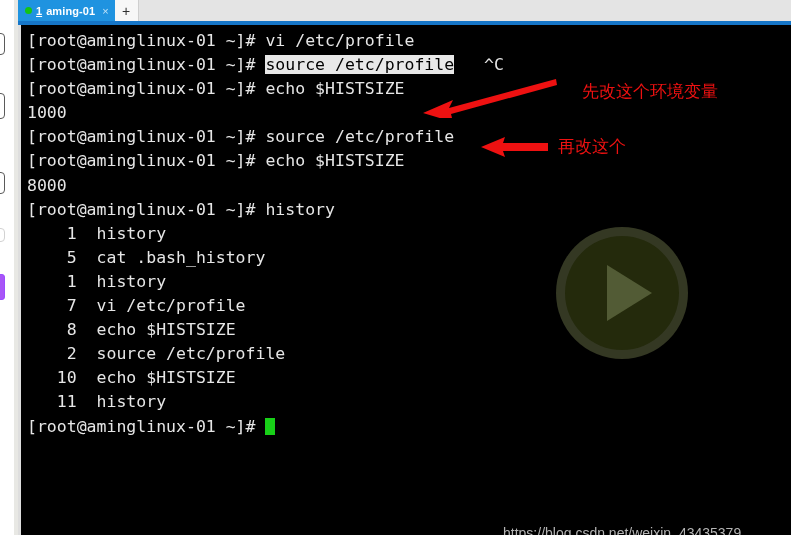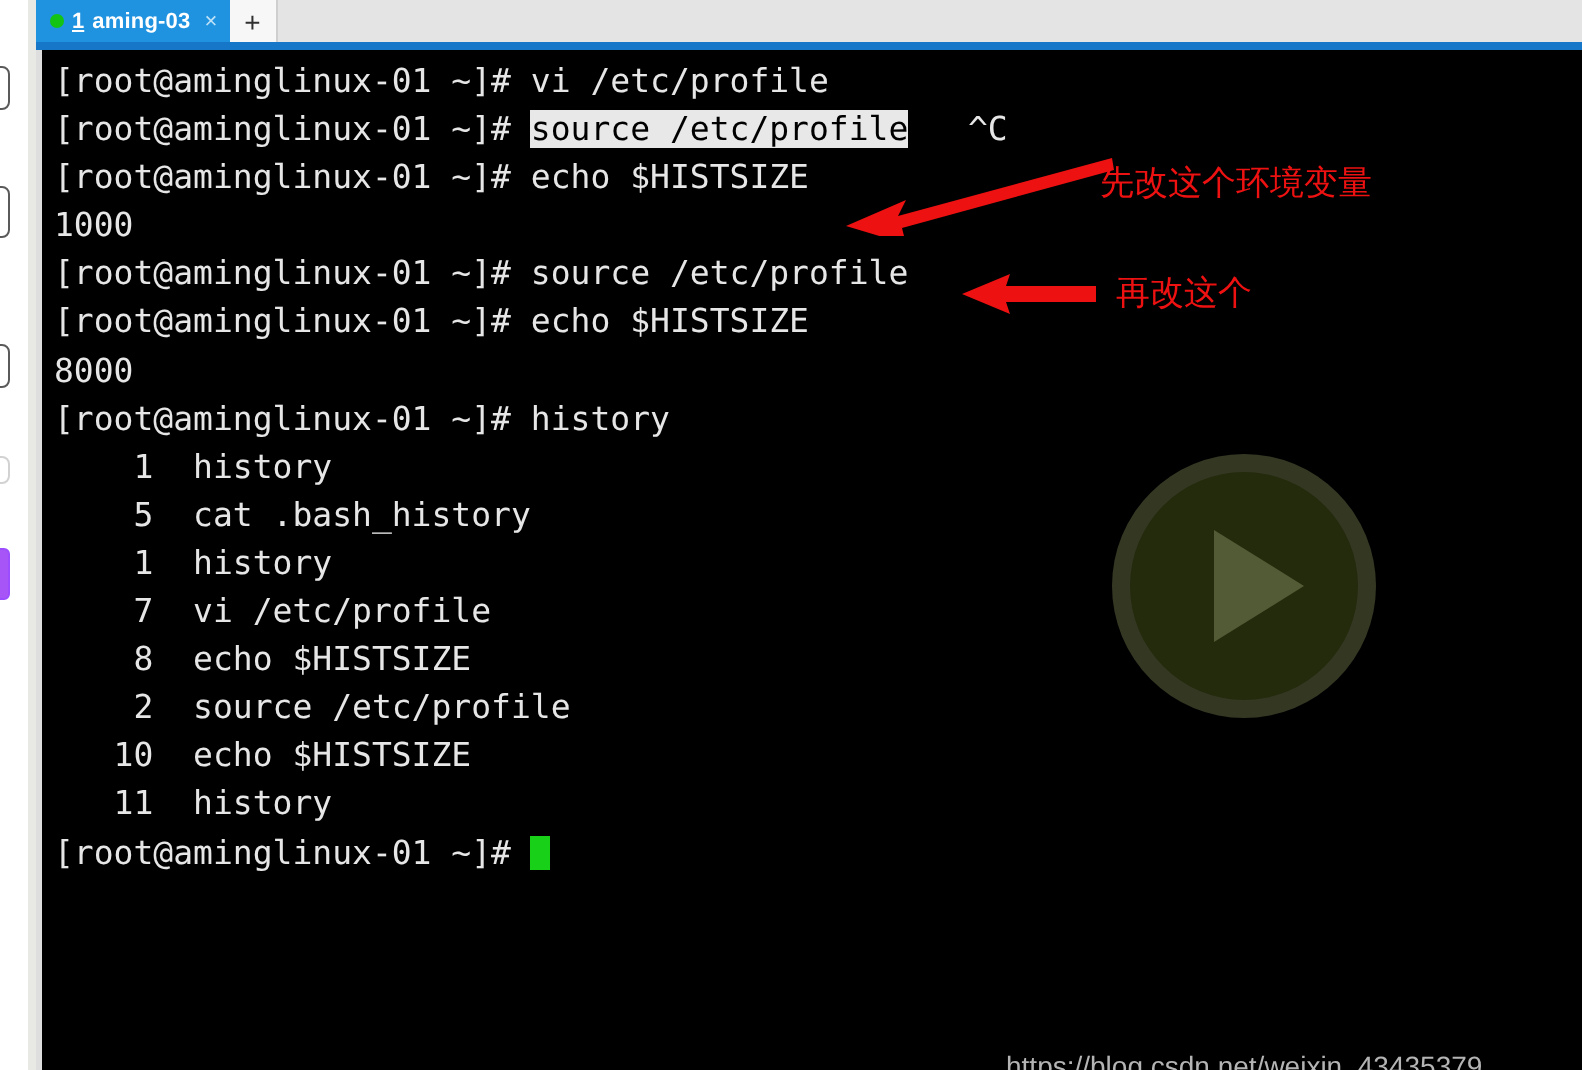--- a/index.html
+++ b/index.html
@@ -213,21 +213,21 @@
     <div class="gutter-icon purple" style="top:274px;height:26px;"></div>
   </div>
   <div id="gutter-edge"></div>
 
   <div id="app">
 
     <div id="tabbar">
       <div id="tab-active">
         <span id="tab-status-dot"></span>
         <span id="tab-index">1</span>
-        <span id="tab-title">aming-03</span>
+        <span id="tab-title">aming-01</span>
         <span id="tab-close">×</span>
       </div>
       <div id="tab-new">+</div>
       <div id="tabbar-rest"></div>
     </div>
     <div id="tabbar-underline"></div>
 
     <div id="terminal">
       <div id="terminal-leftrule"></div>
       <div id="term-lines">
@@ -243,21 +243,21 @@
           <div class="tline">    5  cat .bash_history</div>
           <div class="tline">    1  history</div>
           <div class="tline">    7  vi /etc/profile</div>
           <div class="tline">    8  echo $HISTSIZE</div>
           <div class="tline">    2  source /etc/profile</div>
           <div class="tline">   10  echo $HISTSIZE</div>
           <div class="tline">   11  history</div>
           <div class="tline"><span>[root@aminglinux-01 ~]# </span><span class="cursor-block"></span></div>
         </div>
 
-      <div class="anno-text" style="left:532px; top:55px;">先改这个环境变量</div>
+      <div class="anno-text" style="left:564px; top:55px;">先改这个环境变量</div>
       <svg class="anno-arrow" style="left:405px; top:48px;" width="135" height="45" viewBox="0 0 135 45">
         <polygon points="0,40 30,27 26,35 133,6 134,12 28,41 30,49" fill="#ee1111"></polygon>
       </svg>
 
       <div class="anno-text" style="left:540px; top:110px;">再改这个</div>
       <svg class="anno-arrow" style="left:463px; top:108px;" width="68" height="28" viewBox="0 0 68 28">
         <polygon points="0,14 24,4 22,10 67,10 67,18 22,18 24,24" fill="#ee1111"></polygon>
       </svg>
 
       <div id="play-overlay">

